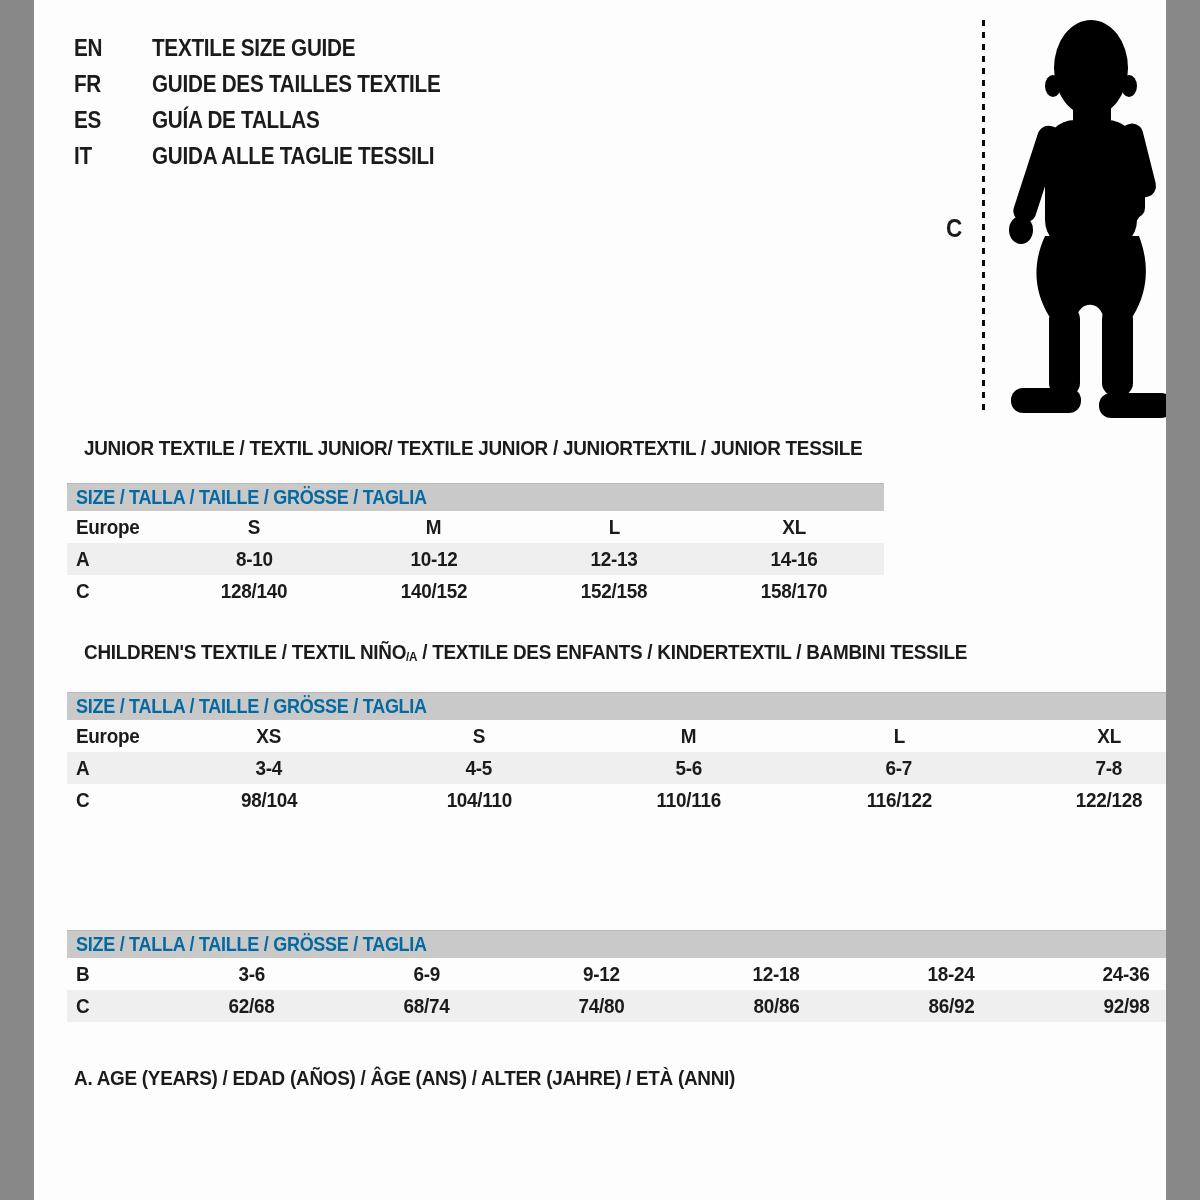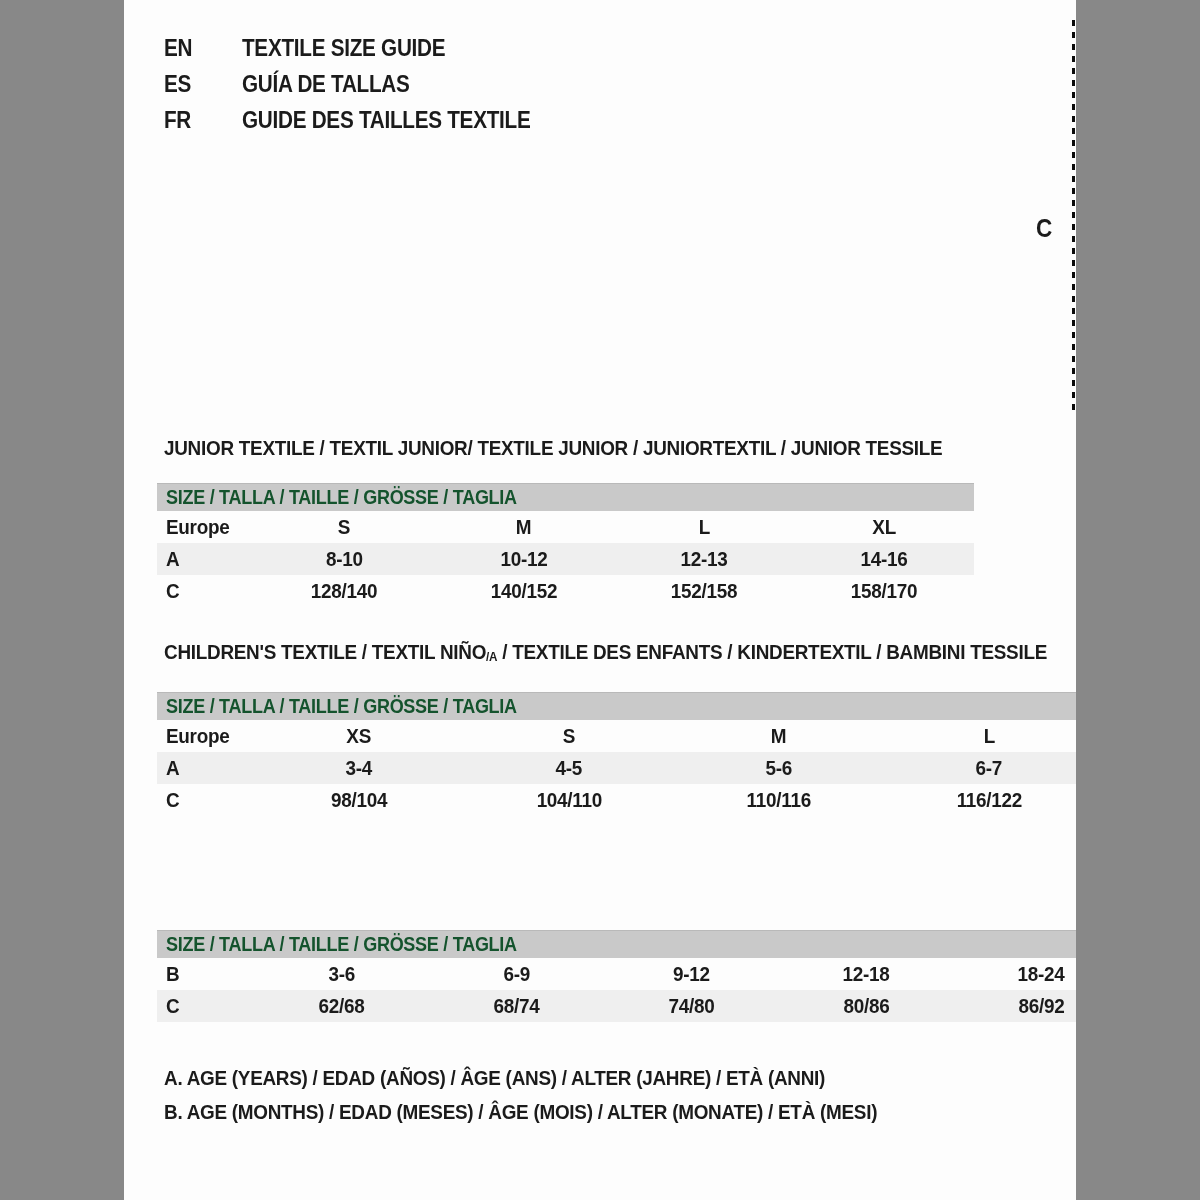--- a/index.html
+++ b/index.html
@@ -1,44 +1,44 @@
 <!DOCTYPE html>
 <html><head>
 <meta charset="utf-8">
 <style>
   * { margin:0; padding:0; box-sizing:border-box; }
   body { background:#888; font-family:"Liberation Sans","DejaVu Sans",sans-serif; }
   .canvas {
-    position:relative; width:952px; height:1200px;
+    position:relative; width:1132px; height:1200px;
     background:#fdfdfd; overflow:hidden; margin:0 auto;
     color:#1b1b1b; font-weight:700;
   }
   .txt  { display:inline-block; transform:scaleX(0.9); transform-origin:0 50%; white-space:nowrap; letter-spacing:-0.3px; }
   .txt-c{ display:inline-block; transform:scaleX(0.9); transform-origin:50% 50%; white-space:nowrap; letter-spacing:-0.3px; }
 
   
   .lang-block { position:absolute; left:40px; top:30px; }
   .lang-row { display:flex; height:36px; align-items:center; font-size:23px; }
   .lang-code { width:78px; flex:0 0 78px; }
 
   
   .measure-line { position:absolute; left:948px; top:20px; width:3px; height:396px;
     background:repeating-linear-gradient(to bottom, #0a0a0a 0 6px, transparent 6px 12px); }
   .measure-label { position:absolute; left:912px; top:214px; font-size:25px; }
   .silhouette { position:absolute; left:965px; top:18px; }
 
   
-  .section-title { position:absolute; left:40px; font-size:21px; }
+  .section-title { position:absolute; left:50px; font-size:21px; }
   .section-title .line { line-height:33px; }
   .subscript { font-size:0.62em; position:relative; top:0.18em; }
 
   
   .stable { position:absolute; left:33px; }
   .size-header { height:28px; display:flex; align-items:center; padding-left:9px;
-    background:#c9c9c9; color:#14532d; font-size:20px; border-top:1px solid #b9b9b9; }
+    background:#c9c9c9; color:#0369a1; font-size:20px; border-top:1px solid #b9b9b9; }
   .trow { display:grid; height:32px; align-items:center; font-size:21px; }
   .cols4 { grid-template-columns:97px repeat(4,1fr); }
   .cols5 { grid-template-columns:97px repeat(5,1fr); }
   .cols6 { grid-template-columns:97px repeat(6,1fr); }
   .cell { text-align:center; }
   .cell.lbl { text-align:left; padding-left:9px; }
   .row-alt { background:#efefef; }
 
   
   .footnotes { position:absolute; left:40px; top:1066px; }
@@ -48,26 +48,30 @@
 <body>
 
 <div class="canvas">
 
   <div class="lang-block">
     <div class="lang-row">
       <span class="lang-code txt">EN</span>
       <span class="txt">TEXTILE SIZE GUIDE</span>
     </div>
     <div class="lang-row">
+      <span class="lang-code txt">FR</span>
+      <span class="txt">GUIDE DES TAILLES TEXTILE</span>
+    </div>
+    <div class="lang-row">
       <span class="lang-code txt">ES</span>
       <span class="txt">GUÍA DE TALLAS</span>
     </div>
     <div class="lang-row">
-      <span class="lang-code txt">FR</span>
-      <span class="txt">GUIDE DES TAILLES TEXTILE</span>
+      <span class="lang-code txt">IT</span>
+      <span class="txt">GUIDA ALLE TAGLIE TESSILI</span>
     </div>
   </div>
 
   <div class="measure-line"></div>
   <div class="measure-label txt">C</div>
   <svg class="silhouette" viewBox="0 0 180 402" width="180" height="402">
     <g fill="#000000">
       <ellipse cx="92" cy="50" rx="37" ry="48"></ellipse>
       <ellipse cx="54" cy="68" rx="8" ry="11"></ellipse>
       <ellipse cx="130" cy="68" rx="8" ry="11"></ellipse>
@@ -170,18 +174,15 @@
       <div class="cell"><span class="txt-c">80/86</span></div>
       <div class="cell"><span class="txt-c">86/92</span></div>
       <div class="cell"><span class="txt-c">92/98</span></div>
     </div>
   </div>
 
   <div class="footnotes">
     <div class="footnote">
         <span class="txt">A. AGE (YEARS) / EDAD (AÑOS) / ÂGE (ANS) / ALTER (JAHRE) / ETÀ (ANNI)</span>
       </div>
-    <div class="footnote">
-        <span class="txt">B. AGE (MONTHS) / EDAD (MESES) / ÂGE (MOIS) / ALTER (MONATE) / ETÀ (MESI)</span>
-      </div>
   </div>
 
 </div>
 
 </body></html>

